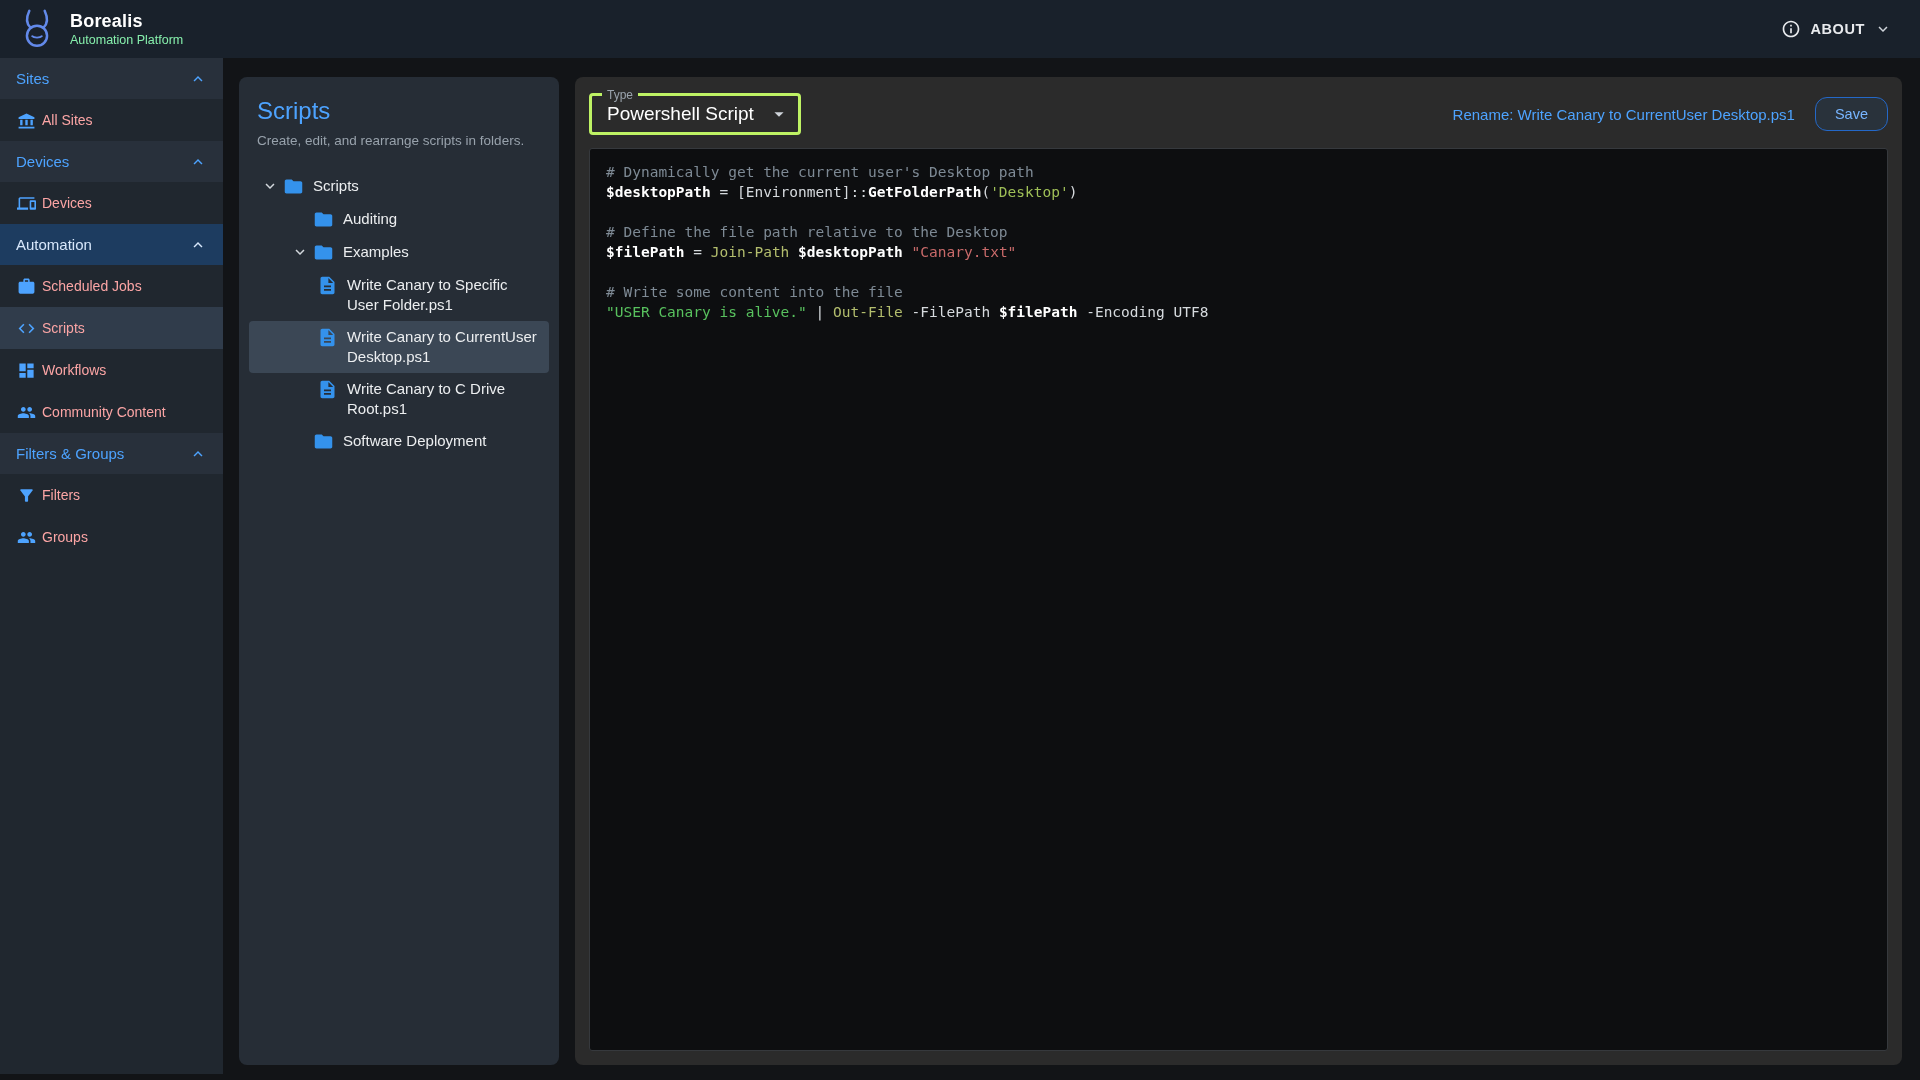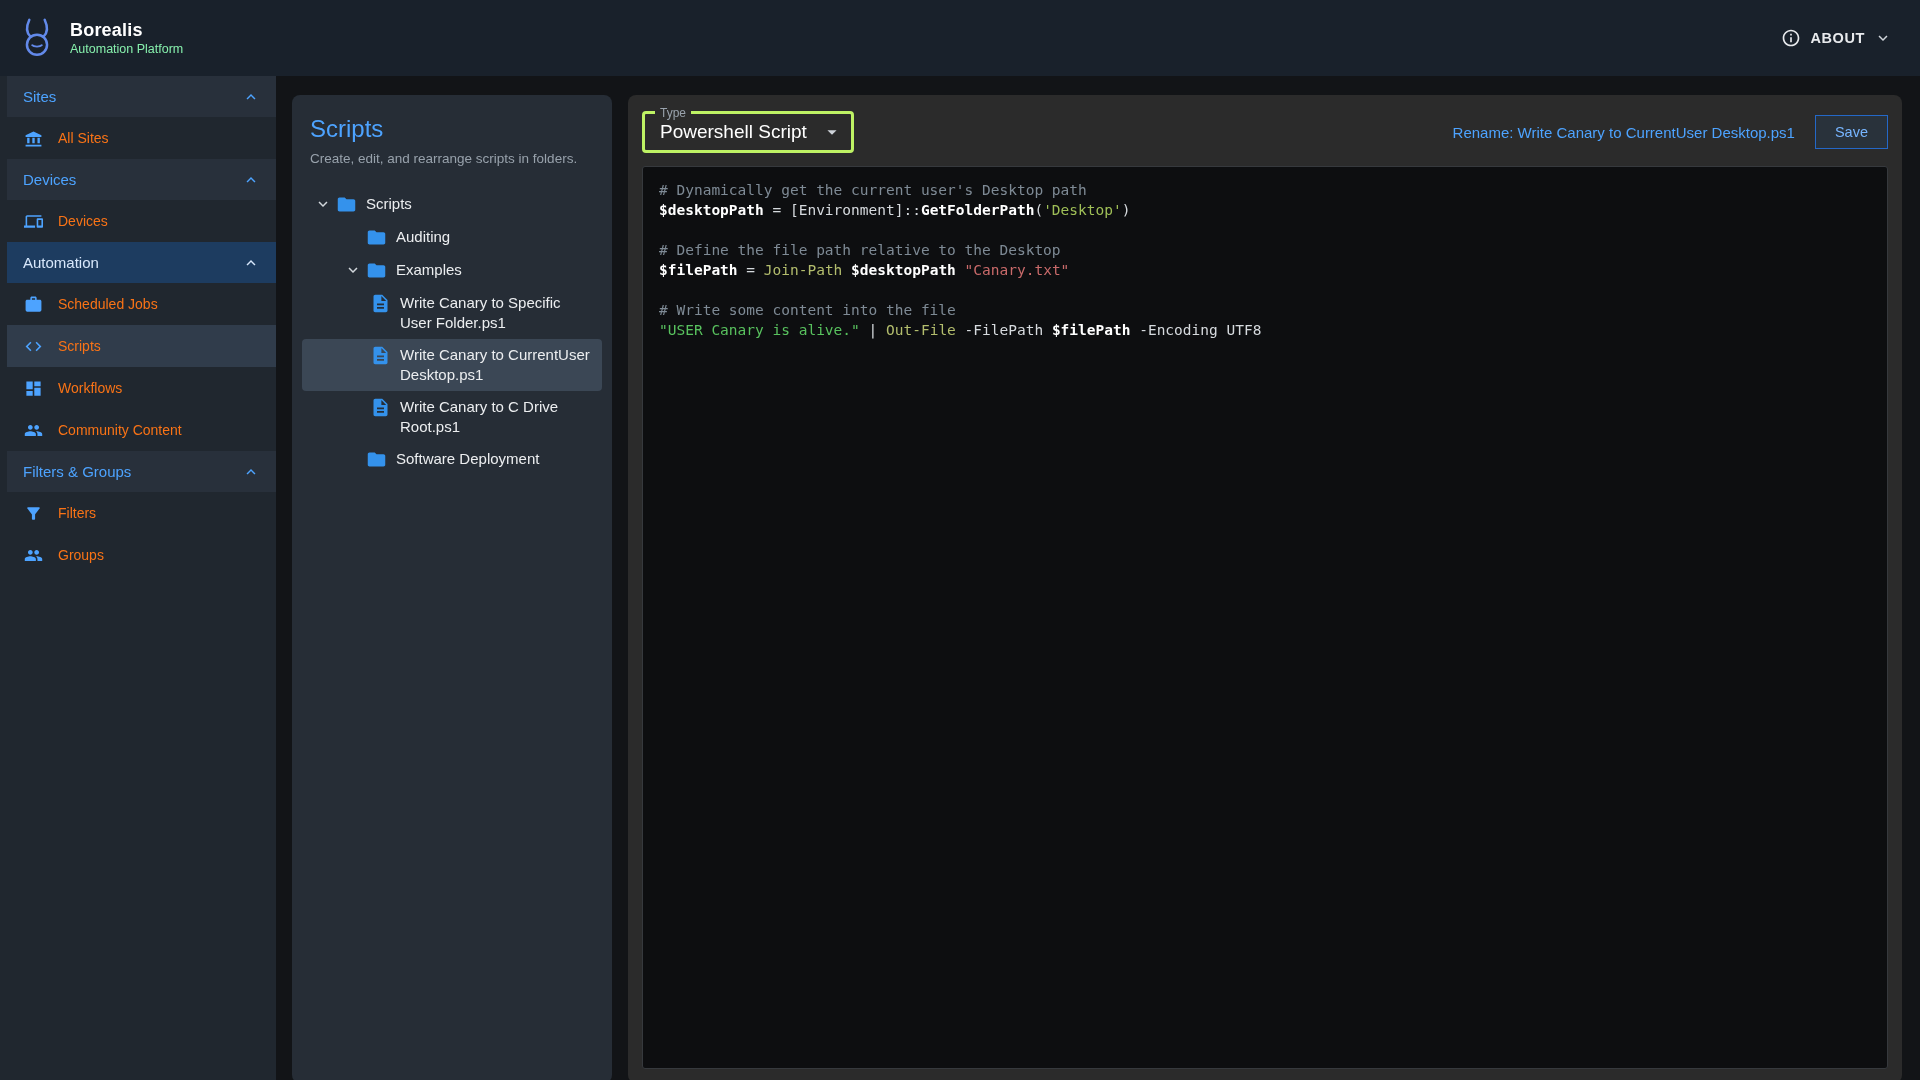--- a/index.html
+++ b/index.html
@@ -6,40 +6,40 @@
   html, body { width: 1920px; height: 1080px; }
   body {
     background: #121417;
     font-family: "Liberation Sans", sans-serif;
     color: #e8eaed;
     overflow: hidden;
   }
   .icon svg { display: block; width: 100%; height: 100%; }
 
   
-  .topbar { height: 76px; background: #19212b; display: flex; align-items: center; justify-content: space-between; padding: 0 28px 0 14px; }
+  .topbar { height: 58px; background: #19212b; display: flex; align-items: center; justify-content: space-between; padding: 0 28px 0 14px; }
   .brand { display: flex; align-items: center; gap: 10px; }
   .logo { width: 46px; height: 46px; }
   .brand-title { font-size: 18px; font-weight: bold; color: #ffffff; letter-spacing: .2px; }
   .brand-sub { font-size: 12.5px; color: #86efac; margin-top: 1px; }
   .about { display: flex; align-items: center; gap: 9px; cursor: pointer; }
   .about .info { width: 20px; height: 20px; color: #e8eaed; }
   .about-label { font-size: 14.5px; font-weight: 600; letter-spacing: .6px; }
   .about .chev { width: 18px; height: 18px; color: #cfd4da; }
 
   
   .layout { display: flex; height: 1016px; }
-  .sidebar { width: 276px; background: #20272f; flex-shrink: 0; overflow: hidden; padding-left: 7px; }
+  .sidebar { width: 223px; background: #20272f; flex-shrink: 0; overflow: hidden; }
   .content { flex: 1; display: flex; gap: 16px; padding: 19px 18px 9px 16px; min-width: 0; }
 
   
   .nav-header { height: 41px; display: flex; align-items: center; justify-content: space-between; padding: 0 16px; background: #28303b; color: var(--accent, #4da3ff); font-size: 15px; cursor: pointer; }
   .nav-header.active { background: #1d3c60; color: #d7e7fb; }
   .nav-header .icon { width: 18px; height: 18px; }
-  .nav-item { height: 42px; display: flex; align-items: center; gap: 15px; padding: 0 17px; font-size: 14px; color: #f97316; cursor: pointer; }
+  .nav-item { height: 42px; display: flex; align-items: center; gap: 6px; padding: 0 17px; font-size: 14px; color: #fca5a5; cursor: pointer; }
   .nav-item.selected { background: #303c4b; }
   .nav-icon { width: 19px; height: 19px; color: var(--accent, #4da3ff); flex-shrink: 0; }
 
   
   .scripts-card { width: 320px; flex-shrink: 0; background: #262d36; border-radius: 8px; padding: 20px 10px 10px; overflow: hidden; }
   .panel-title { font-size: 24px; font-weight: 400; color: var(--accent, #4da3ff); margin: 0 8px 8px; }
   .panel-sub { font-size: 13.5px; color: #98a2ac; margin: 0 8px 22px; }
   .tree-row { display: flex; align-items: flex-start; padding: 6px; border-radius: 4px; cursor: pointer; }
   .tree-row.selected { background: #3b4755; }
   .chev-slot { width: 26px; height: 20px; display: flex; align-items: center; justify-content: center; color: #d2d7dc; flex-shrink: 0; }
@@ -49,21 +49,21 @@
 
   
   .editor-card { flex: 1; background: #2b2b2b; border-radius: 8px; padding: 16px 14px 14px; display: flex; flex-direction: column; min-width: 0; }
   .editor-toolbar { display: flex; align-items: center; margin-bottom: 13px; }
   .toolbar-spacer { flex: 1; }
   .type-select { position: relative; width: 212px; height: 42px; border: 3px solid #bef264; border-radius: 4px; display: flex; align-items: center; padding: 0 34px 0 15px; cursor: pointer; }
   .type-label { position: absolute; top: -8px; left: 10px; background: #2b2b2b; padding: 0 5px; font-size: 12px; color: #9aa3ad; }
   .type-value { font-size: 19px; color: #ffffff; white-space: nowrap; }
   .select-arrow { position: absolute; right: 8px; top: 50%; transform: translateY(-50%); width: 22px; height: 22px; color: #cfd4da; }
   .rename-link { color: var(--accent, #4da3ff); font-size: 15px; margin-right: 20px; cursor: pointer; text-decoration: none; white-space: nowrap; }
-  .save-btn { border: 1px solid #2468c8; background: rgba(33,118,210,.10); color: #77b5ff; font-size: 14.5px; font-weight: 500; padding: 8px 19px; border-radius: 0; cursor: pointer; font-family: inherit; }
+  .save-btn { border: 1px solid #2468c8; background: rgba(33,118,210,.10); color: #77b5ff; font-size: 14.5px; font-weight: 500; padding: 8px 19px; border-radius: 12px; cursor: pointer; font-family: inherit; }
 
   .code-editor { flex: 1; background: #0d0e10; border: 1px solid #36393d; border-radius: 3px; padding: 13px 0; font-family: "DejaVu Sans Mono", monospace; font-size: 14.5px; line-height: 20px; overflow: hidden; cursor: text; }
   .code-line { padding: 0 16px; white-space: pre; }
   .tok-comment { color: var(--code-comment, #7e8a95); }
   .tok-plain   { color: var(--code-plain, #d6dade); }
   .tok-bold    { color: #ffffff; font-weight: bold; }
   .tok-cmdlet  { color: var(--code-cmdlet, #b3bd6d); }
   .tok-sgreen  { color: var(--code-string-green, #58c15e); }
   .tok-solive  { color: var(--code-string-olive, #9fbf57); }
   .tok-sred    { color: var(--code-string-red, #c96a6a); }

